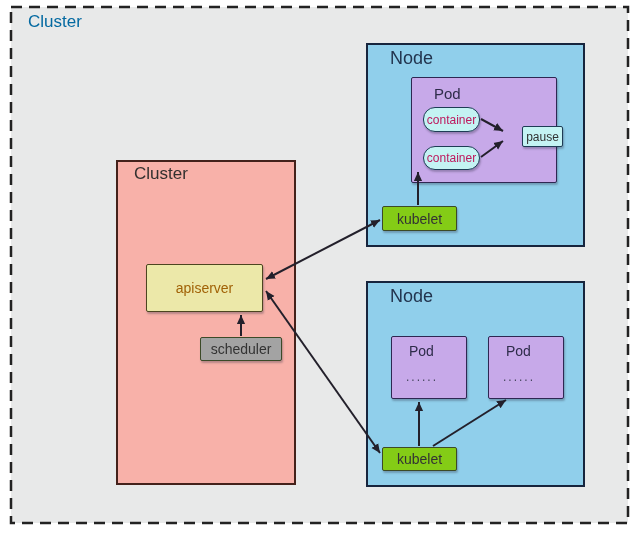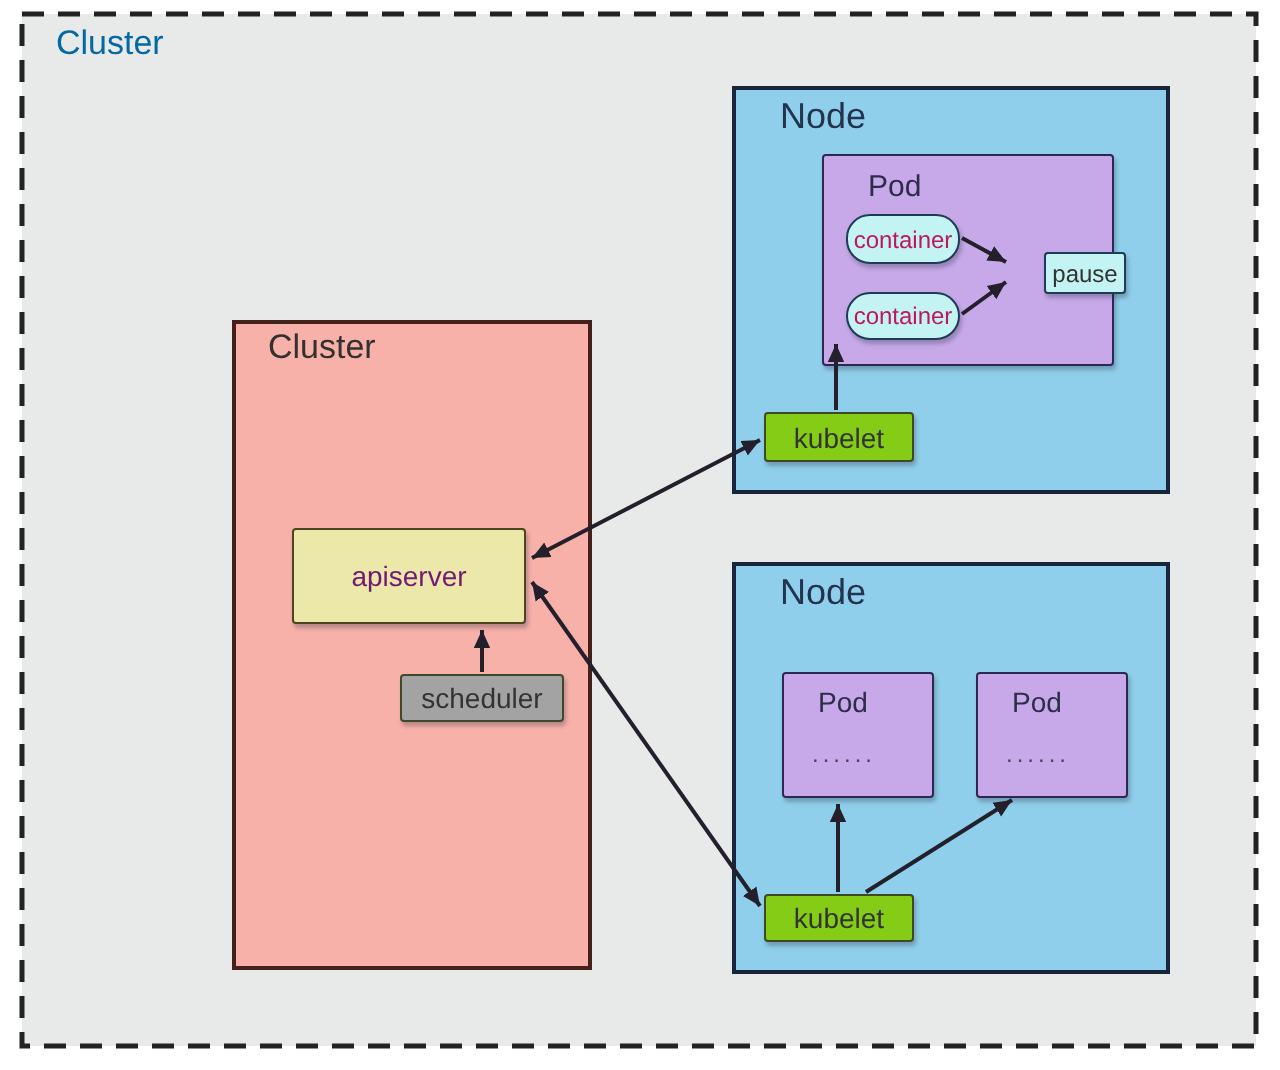--- a/index.html
+++ b/index.html
@@ -28,21 +28,21 @@
   }
   #pod-top-box{left:411px;top:77px;width:146px;height:106px;background:#c7a9e9;border-color:#2e2752;display:block;}
   #pod-top-label{left:22px;top:7px;font-size:15px;color:#2e2c4a;position:absolute;}
   .container-box{background:#c4f3f3;border-color:#1e3c55;font-size:12px;color:#be185d;border-radius:12px;}
   #container-1{left:423px;top:107px;width:57px;height:25px;}
   #container-2{left:423px;top:146px;width:57px;height:24px;}
   #pause-box{left:506px;top:126px;width:41px;height:21px;background:#c4f3f3;border-color:#1e3c55;font-size:12px;color:#333;margin-left:16px;}
   .kubelet-box{background:#84cc16;border-color:#3c4a28;font-size:14px;color:#333;}
   #kubelet-top{left:382px;top:206px;width:75px;height:25px;}
   #kubelet-bottom{left:382px;top:447px;width:75px;height:24px;}
-  #apiserver-box{left:146px;top:264px;width:117px;height:48px;background:#ece8a9;border-color:#4c4520;font-size:14px;color:#701a75;}
+  #apiserver-box{left:146px;top:264px;width:117px;height:48px;background:#ece8a9;border-color:#4c4520;font-size:14px;color:#a16207;}
   #scheduler-box{left:200px;top:337px;width:82px;height:24px;background:#a3a3a3;border-color:#3c4a28;font-size:14px;color:#333;}
   .podsmall{background:#c7a9e9;border-color:#2e2752;display:block;}
   #pod-bl{left:391px;top:336px;width:76px;height:63px;}
   #pod-br{left:488px;top:336px;width:76px;height:63px;}
   .podsmall .pod-title{position:absolute;left:17px;top:6px;font-size:14px;color:#2e2c4a;}
   .podsmall .pod-dots{position:absolute;left:14px;top:33px;font-size:12px;letter-spacing:2px;color:#45455c;}
   
   #arrows{position:absolute;left:0;top:0;width:640px;height:535px;pointer-events:none;z-index:10;}
 </style>
 </head>

